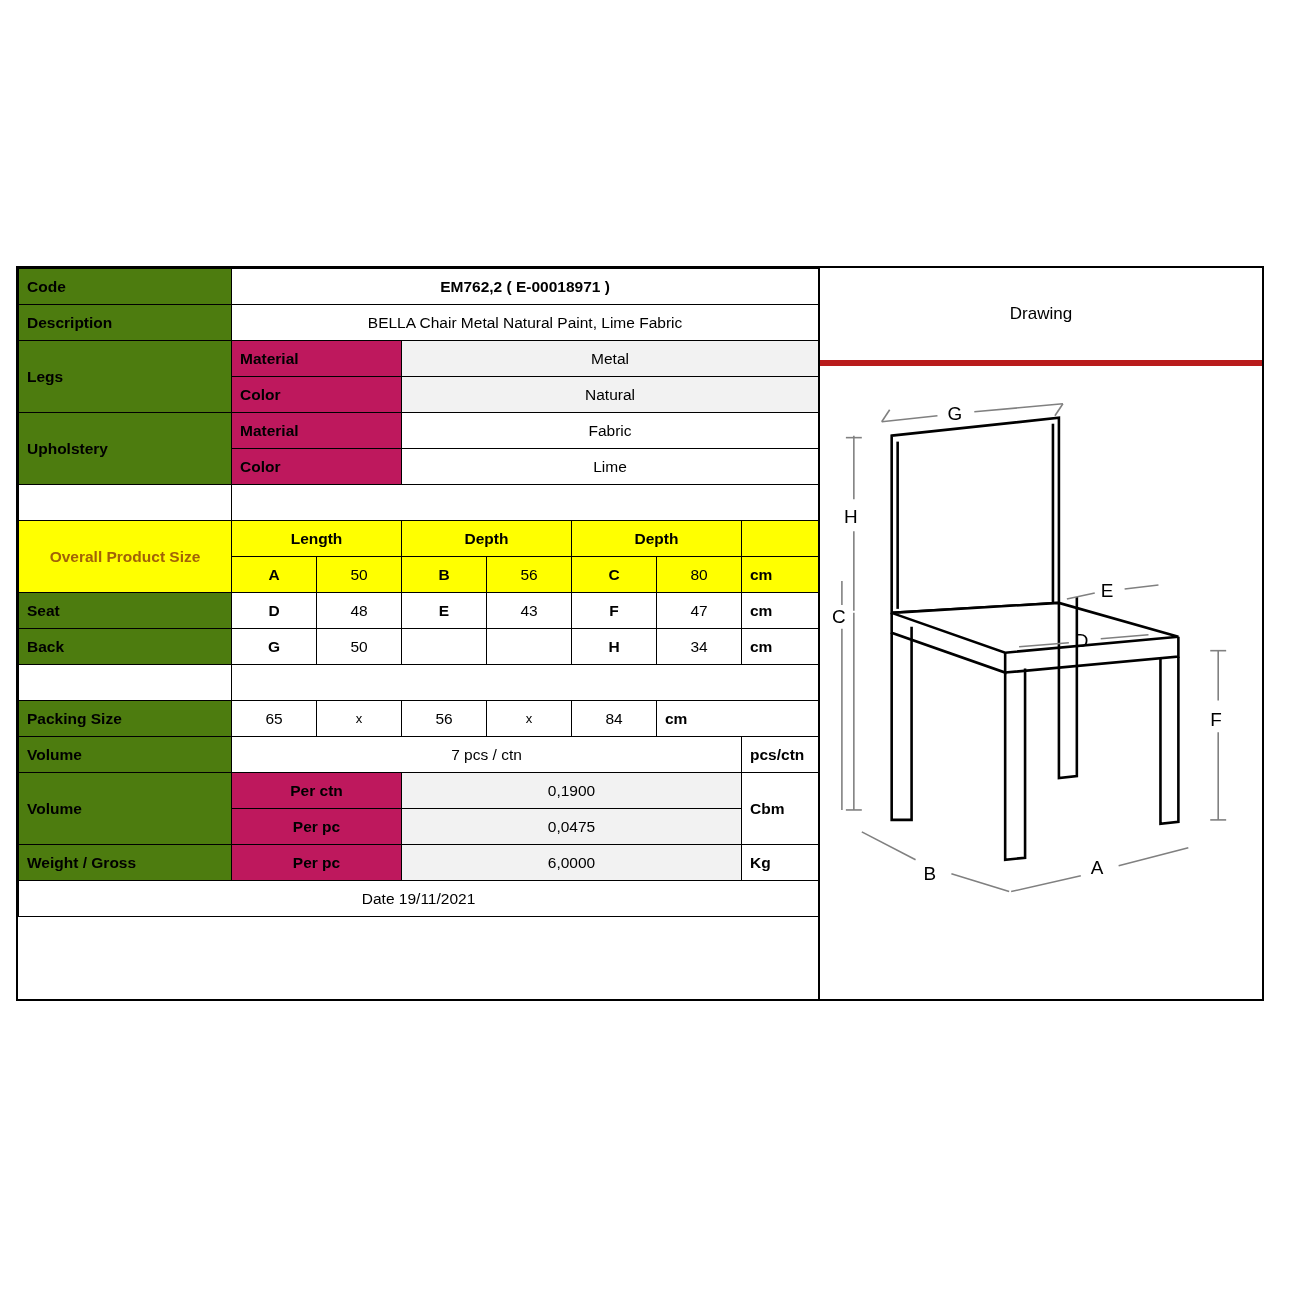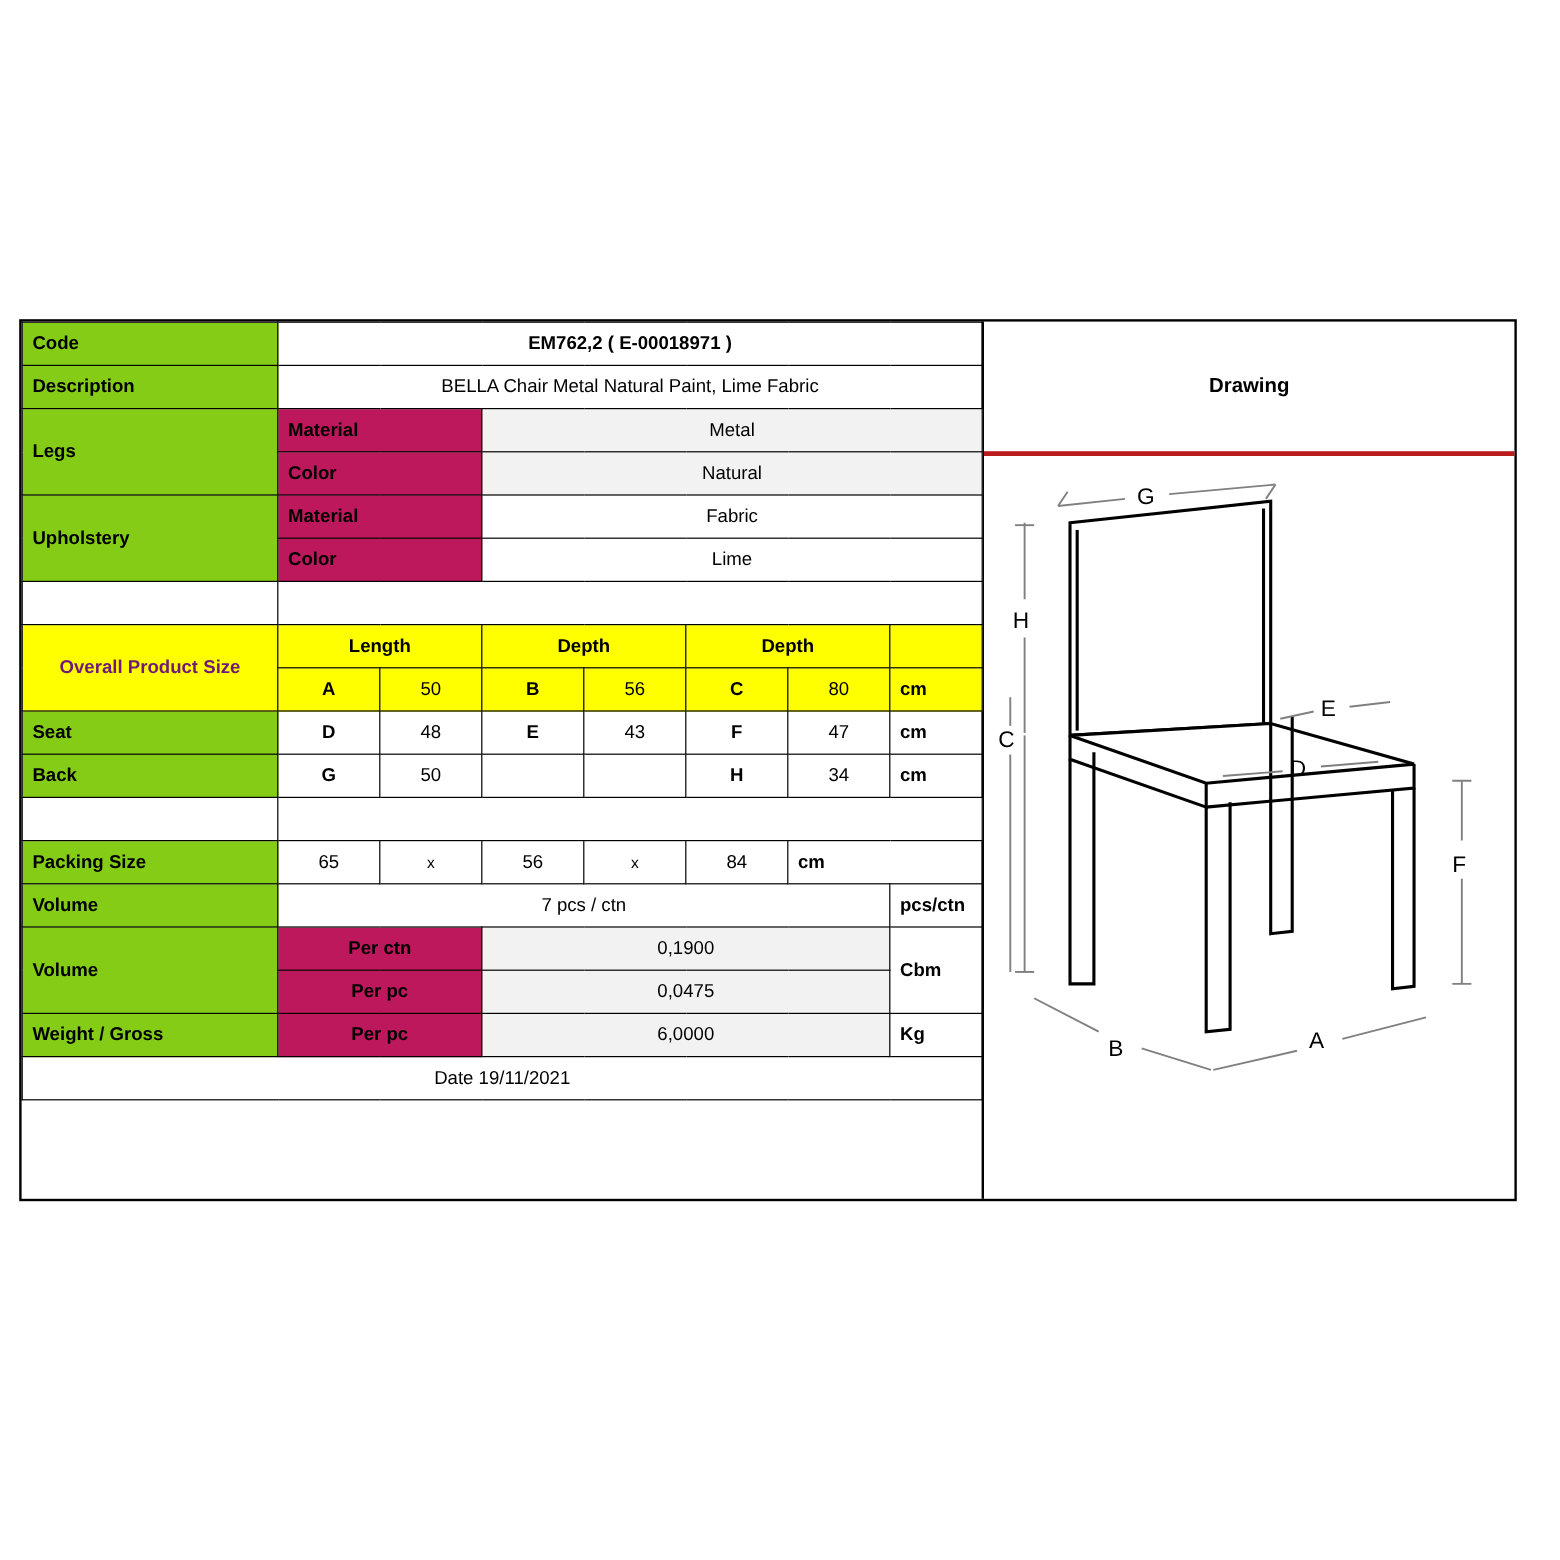--- a/index.html
+++ b/index.html
@@ -59,21 +59,21 @@
     border: 1px solid #000;
     font-size: 15.5px;
     padding: 0 8px;
     height: 36px;
     vertical-align: middle;
     box-sizing: border-box;
   }
   .lbl {
     font-weight: bold;
     font-size: 16.5px;
-    background: #84cc16;
+    background: #4d7c0f;
   }
   .subl {
     font-weight: bold;
     font-size: 15.5px;
     background: #be185d;
   }
   .val {
     text-align: center;
     background: #f2f2f2;
   }
@@ -110,26 +110,26 @@
     left: 802px;
     top: 0;
     right: 0;
     bottom: 0;
   }
   .drawing-title {
     position: absolute;
     top: 0;
     left: 0;
     right: 0;
-    height: 112px;
-    border-bottom: 4px solid #b91c1c;
+    height: 98px;
+    border-bottom: 6px solid #b91c1c;
     display: flex;
     align-items: center;
     justify-content: center;
-    font-weight: bold;
+    font-weight: normal;
     font-size: 17px;
     box-sizing: border-box;
   }
   .drawing-svg {
     position: absolute;
     top: 112px;
     left: 0;
     right: 0;
     bottom: 0;
   }
@@ -181,21 +181,21 @@
             <td class="subl" colspan="2">Color</td>
             <td class="val-white" colspan="5">Lime</td>
           </tr>
 
           <tr class="spacer">
             <td></td>
             <td colspan="7"></td>
           </tr>
 
           <tr>
-            <td class="yellow-lbl" rowspan="2" style="color:#701a75;">Overall Product Size</td>
+            <td class="yellow-lbl" rowspan="2" style="color:#a16207;">Overall Product Size</td>
             <td class="yellow-lbl" colspan="2">Length</td>
             <td class="yellow-lbl" colspan="2">Depth</td>
             <td class="yellow-lbl" colspan="2">Depth</td>
             <td class="yellow"></td>
           </tr>
           <tr>
             <td class="yellow ctr bold">A</td>
             <td class="yellow ctr">50</td>
             <td class="yellow ctr bold">B</td>
             <td class="yellow ctr">56</td>

